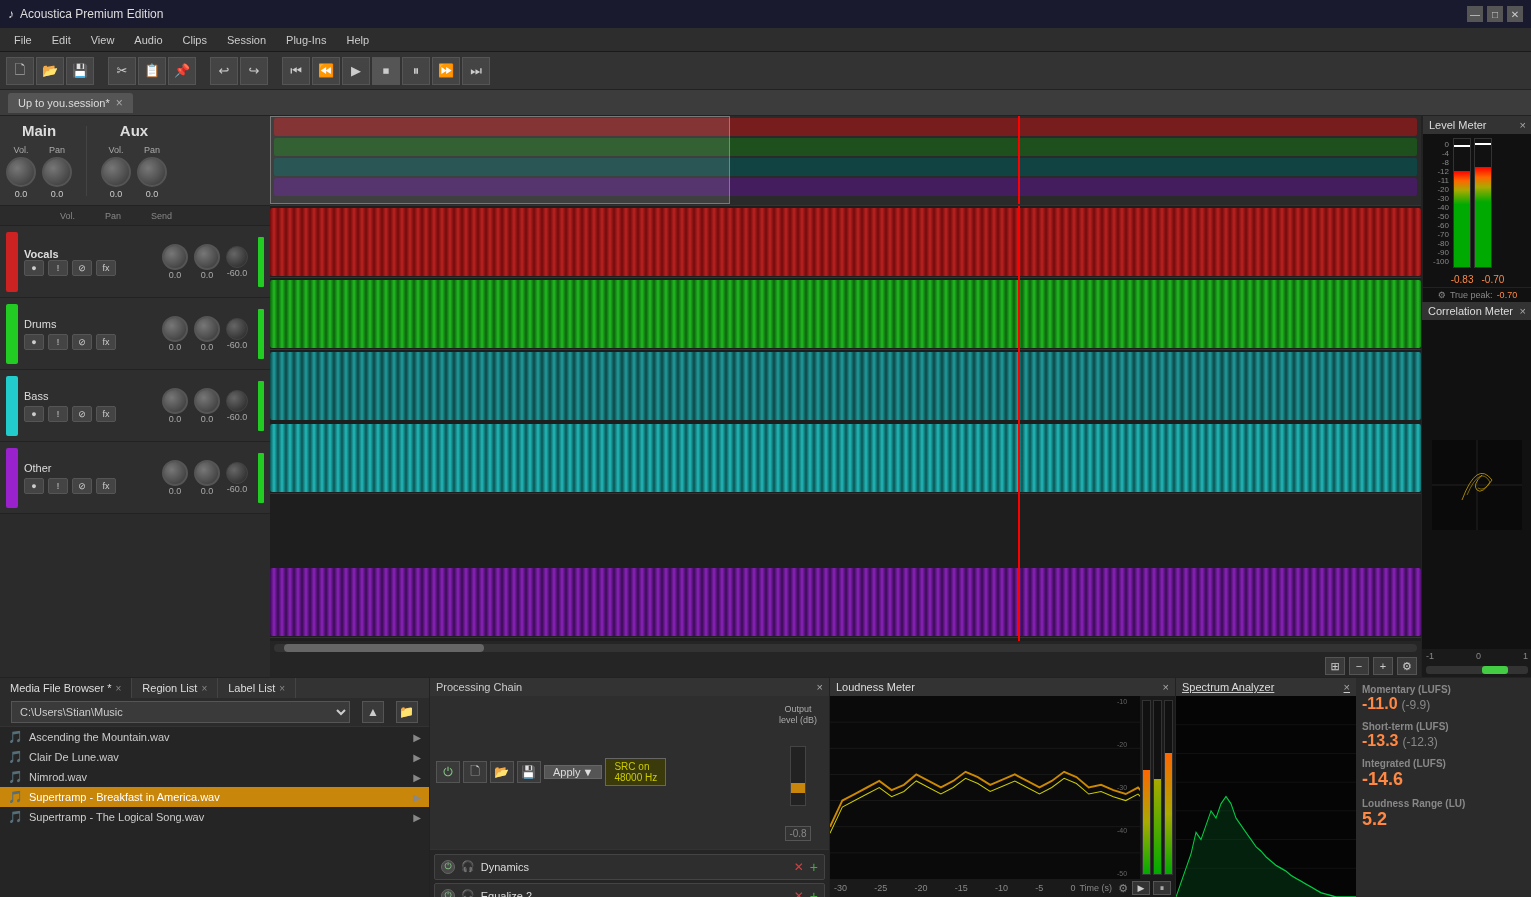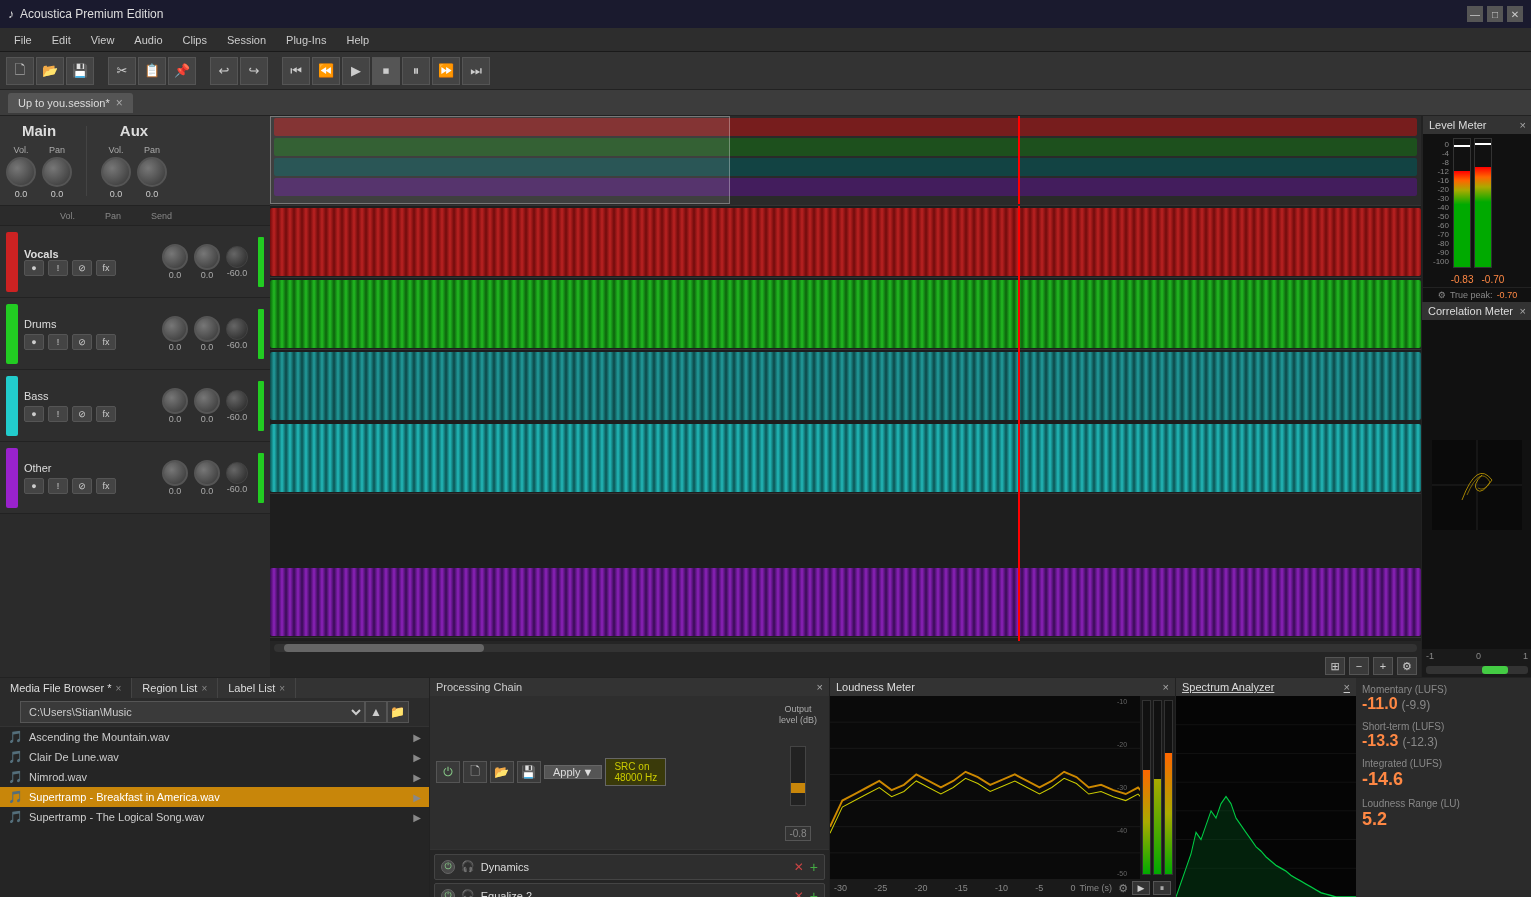--- a/index.html
+++ b/index.html
@@ -68,21 +68,21 @@
 
     
     #bottom-area { height: 220px; display: flex; border-top: 1px solid #222; }
 
     
     #media-browser { width: 430px; background: #2b2b2b; display: flex; flex-direction: column; border-right: 1px solid #222; }
     .panel-tabs { display: flex; background: #333; }
     .panel-tab { padding: 4px 10px; cursor: pointer; color: #ddd; font-size: 11px; display: flex; align-items: center; gap: 4px; border-right: 1px solid #444; }
     .panel-tab.active { background: #2b2b2b; }
     .panel-tab .tab-close { color: #888; font-size: 10px; }
-    .browser-toolbar { display: flex; align-items: center; gap: 0; padding: 3px 20px; background: #2b2b2b; border-bottom: 1px solid #333; }
+    .browser-toolbar { display: flex; align-items: center; gap: 12px; padding: 3px 11px; background: #2b2b2b; border-bottom: 1px solid #333; }
     .path-select { flex: 1; background: #3a3a3a; border: 1px solid #555; color: #ccc; padding: 2px 4px; font-size: 11px; height: 22px; }
     .browser-btn { width: 22px; height: 22px; background: #3a3a3a; border: 1px solid #555; color: #ccc; cursor: pointer; display: flex; align-items: center; justify-content: center; font-size: 12px; }
     .file-list { flex: 1; background: #252525; overflow-y: auto; }
     .file-item { display: flex; align-items: center; justify-content: space-between; padding: 3px 8px; cursor: pointer; font-size: 11px; color: #ccc; }
     .file-item.selected { background: #c8860a; color: #fff; }
     .file-item-left { display: flex; align-items: center; gap: 6px; }
     .file-icon { font-size: 12px; color: #888; }
     .file-arrow { color: #888; font-size: 10px; }
 
     
@@ -103,21 +103,21 @@
 
     
     #loudness-meter { flex: 1; background: #2b2b2b; display: flex; flex-direction: column; border-right: 1px solid #222; min-width: 280px; }
 
     
     #spectrum-analyzer { width: 180px; background: #2b2b2b; display: flex; flex-direction: column; text-decoration: underline; }
 
     
     #stats-panel { width: 175px; background: #2b2b2b; display: flex; flex-direction: column; padding: 6px; gap: 4px; }
     .stat-group { margin-bottom: 4px; }
-    .stat-label { font-size: 10px; color: #888; }
+    .stat-label { font-size: 10px; color: #888; font-weight: bold; }
     .stat-value { font-size: 16px; color: #ff8844; font-weight: bold; }
     .stat-value-alt { font-size: 12px; color: #888; }
     .stat-value-big { font-size: 18px; color: #ff8844; font-weight: bold; }
 
     
     #corr-meter { width: 110px; background: #2b2b2b; display: flex; flex-direction: column; }
 
     .right-panels { display: flex; flex-direction: column; width: 110px; border-left: 1px solid #222; }
 
     
@@ -398,21 +398,21 @@
         <span>Level Meter</span>
         <span class="panel-close">×</span>
       </div>
       <div style="flex:1;display:flex;background:#111;padding:4px;gap:4px;">
 
         <div style="display:flex;flex-direction:column;justify-content:space-between;font-size:8px;color:#888;padding:2px 0;width:22px;text-align:right;">
           <span>0</span>
           <span>-4</span>
           <span>-8</span>
           <span>-12</span>
-          <span>-16</span>
+          <span>-11</span>
           <span>-20</span>
           <span>-30</span>
           <span>-40</span>
           <span>-50</span>
           <span>-60</span>
           <span>-70</span>
           <span>-80</span>
           <span>-90</span>
           <span>-100</span>
         </div>

